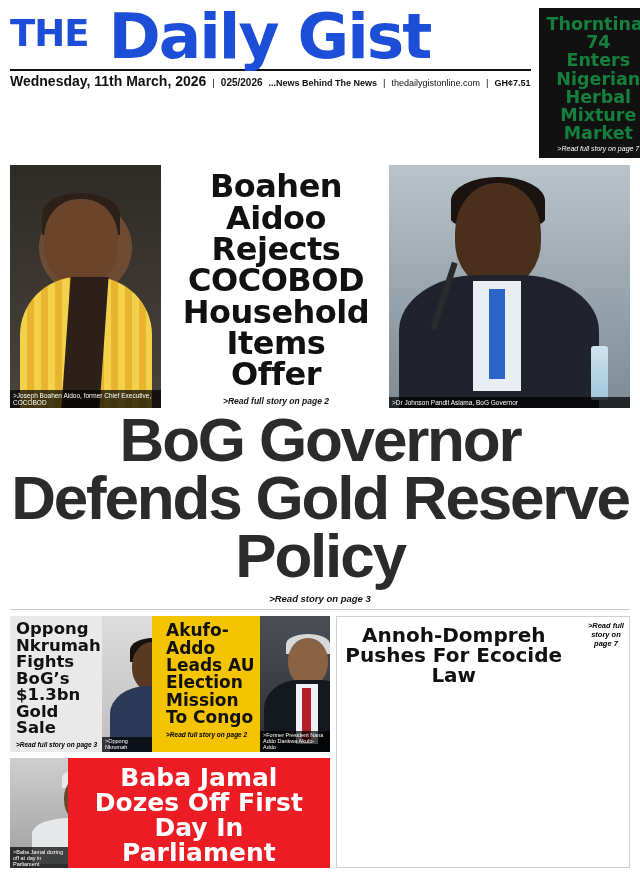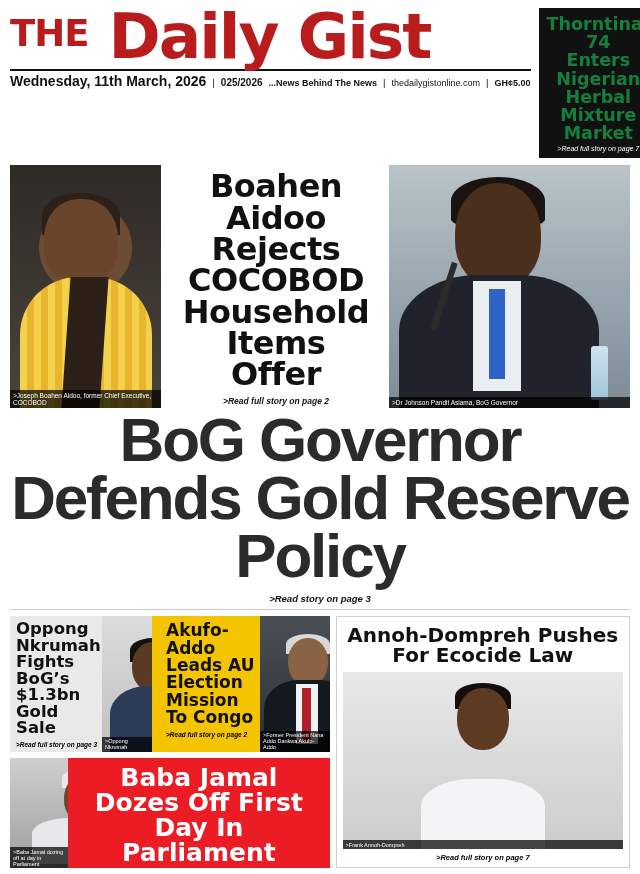--- a/index.html
+++ b/index.html
@@ -23,21 +23,21 @@
     justify-content: space-between;
     gap: 8px;
   }
   .masthead-left { flex: 1 1 auto; }
   .paper-title {
     font-family: "DejaVu Sans", sans-serif;
     font-weight: bold;
     font-size: 63px;
     line-height: 0.92;
     letter-spacing: -2px;
-    color: #b91c1c;
+    color: #1d4ed8;
     white-space: nowrap;
   }
   .paper-title .the {
     font-size: 37px;
     letter-spacing: -1px;
     vertical-align: 12px;
   }
   .masthead-rule {
     height: 2px;
     background: #111;
@@ -392,21 +392,21 @@
     font-family: "DejaVu Sans", sans-serif;
     font-weight: bold;
     font-size: 25px;
     line-height: 1.0;
   }
 
   .lower-right {
     flex: 1 1 auto;
     border: 1px solid #cfcfcf;
     display: flex;
-    flex-direction: column;
+    flex-direction: row;
     overflow: hidden;
   }
   .lower-right h3 {
     font-family: "DejaVu Sans", sans-serif;
     font-weight: bold;
     font-size: 20px;
     line-height: 1.0;
     text-align: center;
     padding: 8px 4px 0 4px;
     color: #111;
@@ -451,21 +451,21 @@
       </div>
       <div class="masthead-rule"></div>
       <div class="masthead-meta">
         <span class="date">Wednesday, 11th March, 2026</span>
         <span class="sep">|</span>
         <span class="issue">025/2026</span>
         <span class="slogan">...News Behind The News</span>
         <span class="sep">|</span>
         <span class="site">thedailygistonline.com</span>
         <span class="sep">|</span>
-        <span class="price">GH¢5.00</span>
+        <span class="price">GH¢7.51</span>
       </div>
     </div>
 
     <div class="top-ad">
       <div class="ad-title">
         <div>Thorntina-74</div>
         <div>Enters Nigerian</div>
         <div>Herbal Mixture</div>
         <div>Market</div>
       </div>

